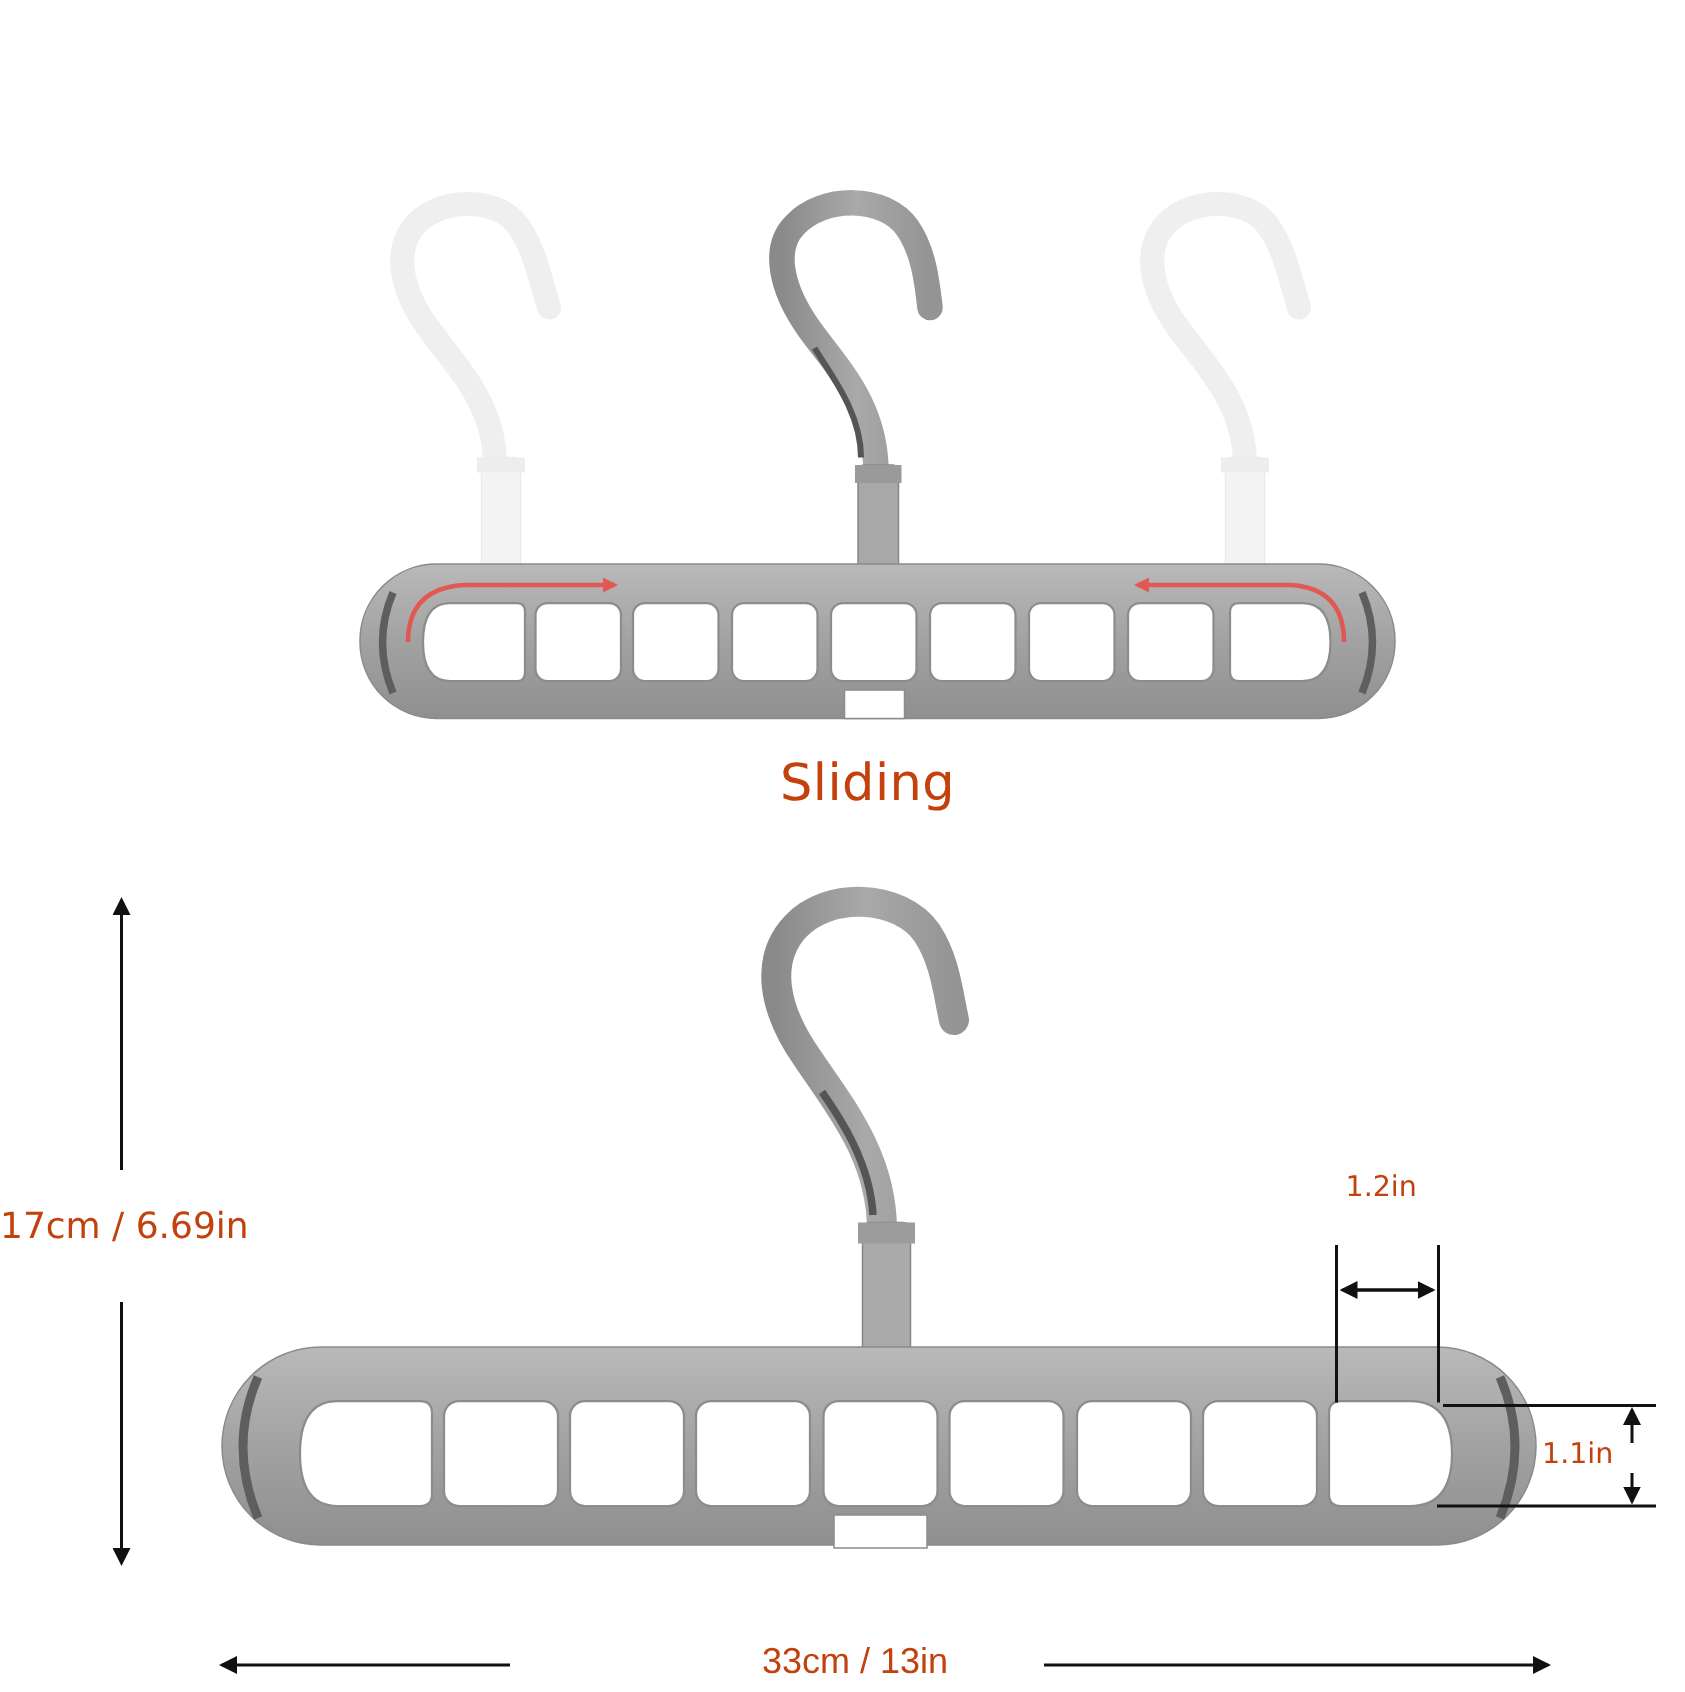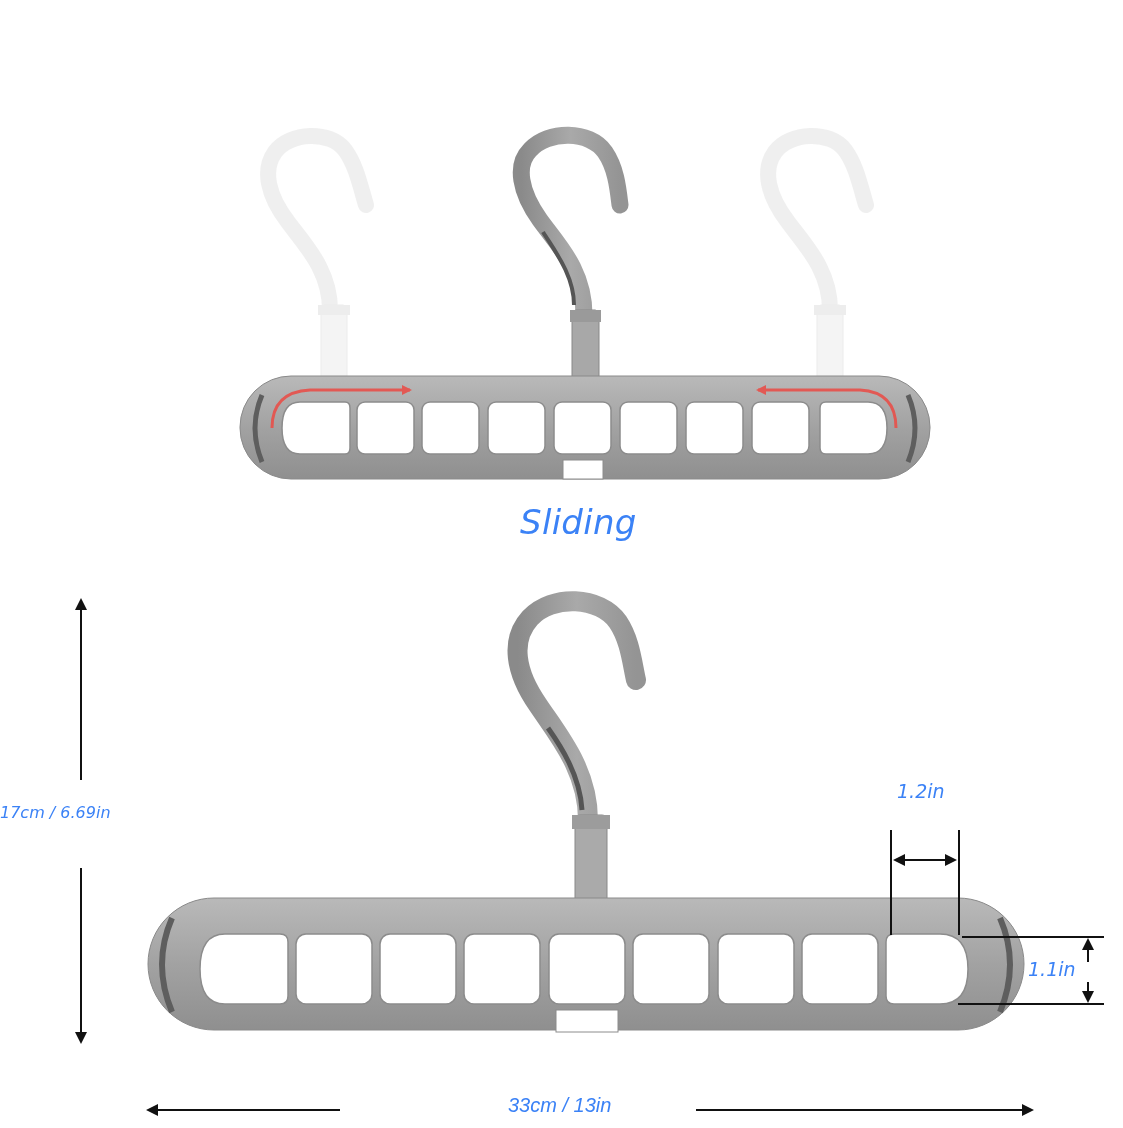--- a/index.html
+++ b/index.html
@@ -1,21 +1,21 @@
 <!DOCTYPE html>
 <html><head>
 <meta charset="utf-8">
 <style>
   html,body{margin:0;padding:0;background:#ffffff;}
   body{width:1123px;height:1128px;position:relative;overflow:hidden;font-family:"DejaVu Sans",sans-serif;}
   svg{position:absolute;left:0;top:0;}
-  .lbl{position:absolute;color:#3b82f6;white-space:nowrap;font-style:italic;}
+  .lbl{position:absolute;color:#c2410c;white-space:nowrap;}
   .caption{font-size:34px;left:520px;top:502px;letter-spacing:0.3px;}
-  .height-lbl{font-size:16px;left:0px;top:803px;}
-  .width-lbl{font-size:20px;left:508px;top:1094px;font-family:"Liberation Sans",sans-serif;text-align:right;}
+  .height-lbl{font-size:24px;left:0px;top:803px;}
+  .width-lbl{font-size:24px;left:508px;top:1094px;font-family:"Liberation Sans",sans-serif;text-align:right;}
   .dim-small{font-size:19px;}
   .w12{left:897px;top:780px;text-align:right;}
   .h11{left:1028px;top:958px;}
 </style>
 </head>
 <body>
 
 <svg width="1123" height="1128" viewBox="0 0 1123 1128">
   <defs>
     <linearGradient id="bodyGrad" x1="0" y1="0" x2="0" y2="1">

